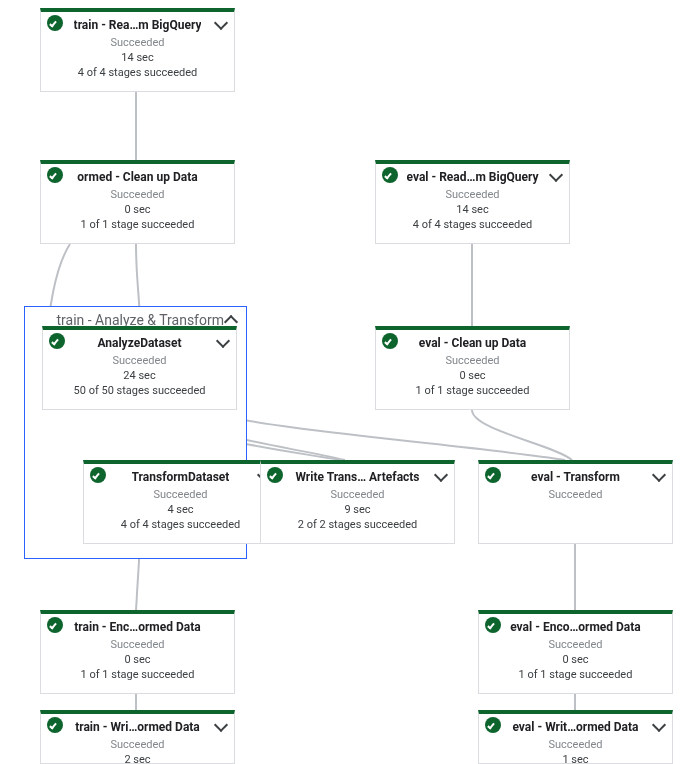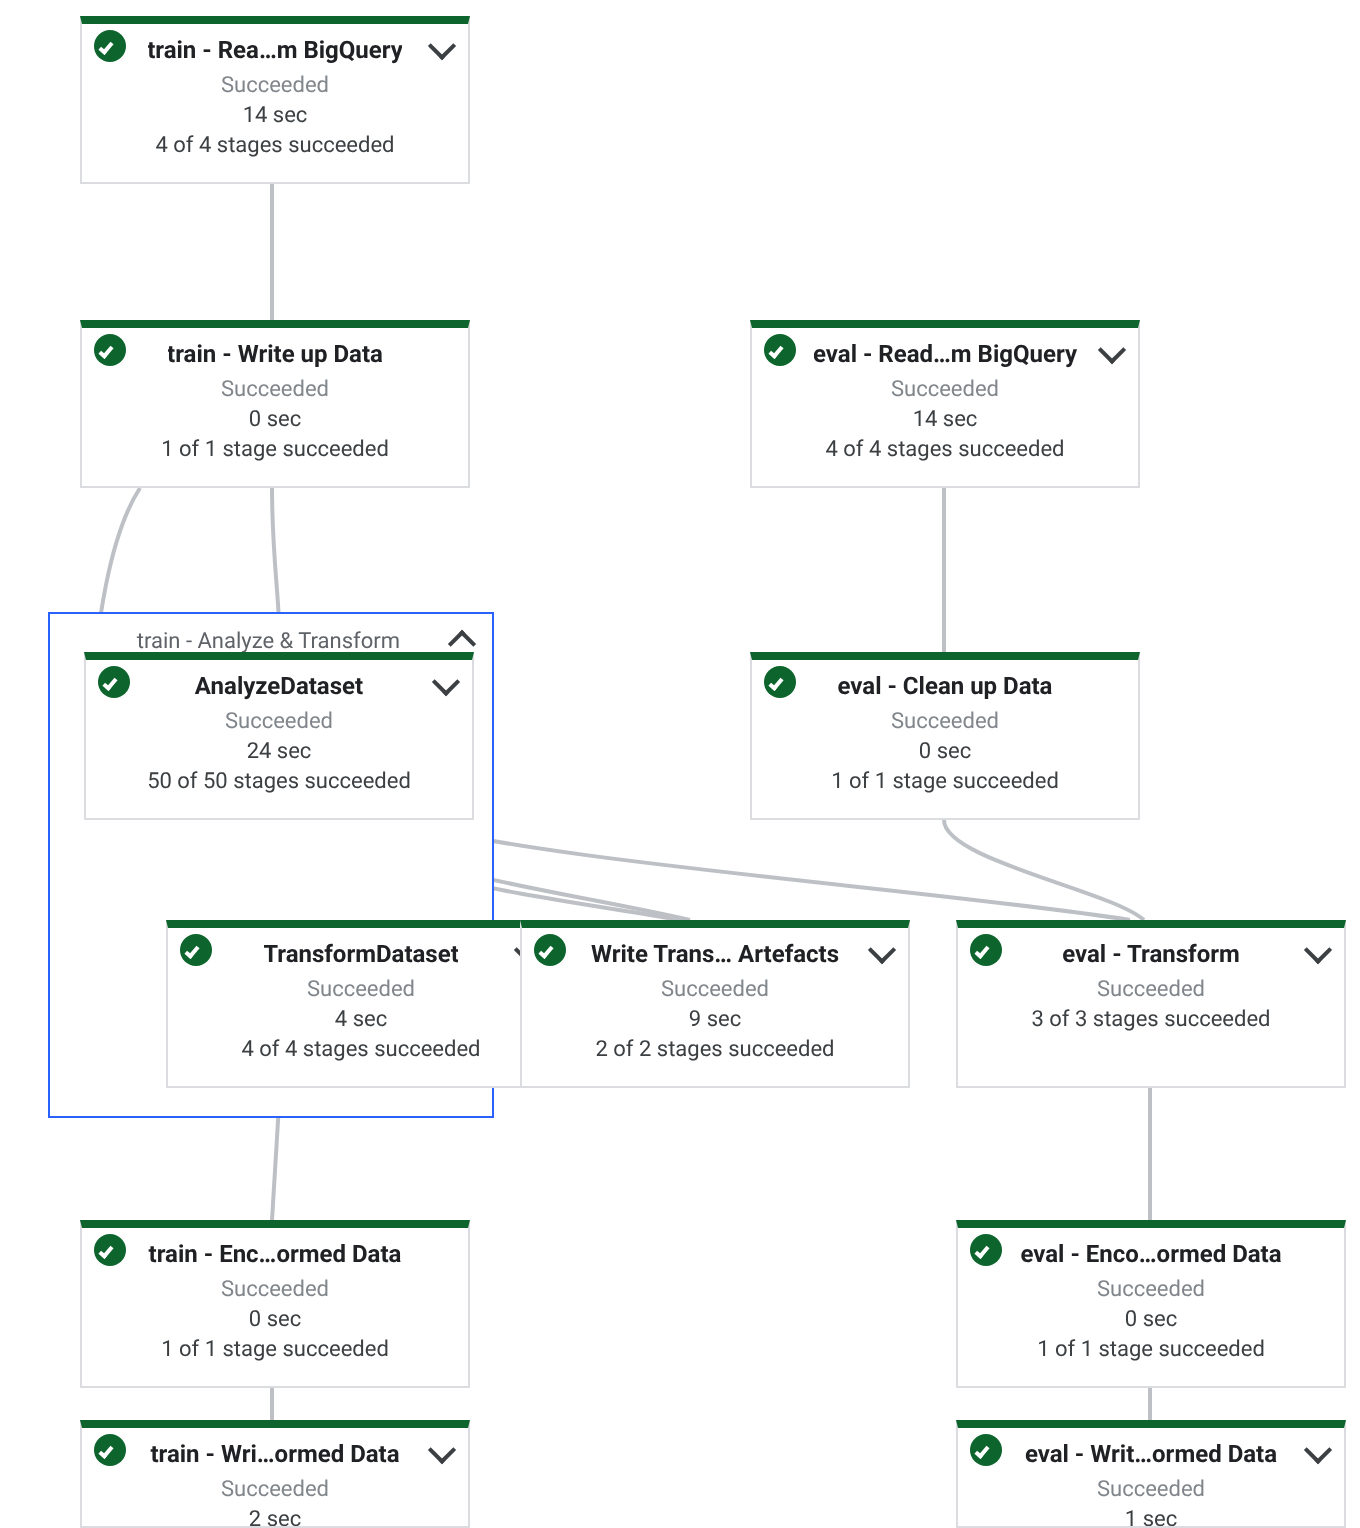--- a/index.html
+++ b/index.html
@@ -98,23 +98,23 @@
     z-index: 1;
   }
   .group .ghead {
     display: flex;
     justify-content: flex-end;
     align-items: center;
     padding: 4px 10px 0 0;
     height: 18px;
   }
   .group .gtitle {
-    font-size: 11px;
+    font-size: 14px;
     color: #5f6368;
-    margin-right: 26px;
+    margin-right: 2px;
   }
   .group .gchev {
     width: 8px; height: 8px;
     border: solid #3c4043;
     border-width: 0 2px 2px 0;
     transform: rotate(-135deg);
     margin-top: 4px;
     cursor: pointer;
   }
 </style>
@@ -168,21 +168,21 @@
   <div class="body">
     <div class="status">Succeeded</div>
     <div class="duration">14 sec</div>
     <div class="stages">4 of 4 stages succeeded</div>
   </div>
 </div>
 
 <div class="node" style="left:40px; top:160px;">
   <div class="head">
     <span class="status-icon"></span>
-    <span class="title">train - Write up Data</span>
+    <span class="title">ormed - Clean up Data</span>
   </div>
   <div class="body">
     <div class="status">Succeeded</div>
     <div class="duration">0 sec</div>
     <div class="stages">1 of 1 stage succeeded</div>
   </div>
 </div>
 
 <div class="node" style="left:375px; top:160px;">
   <div class="head">
@@ -249,21 +249,20 @@
 </div>
 
 <div class="node" style="left:478px; top:460px;">
   <div class="head">
     <span class="status-icon"></span>
     <span class="title">eval - Transform</span>
     <span class="chev"></span>
   </div>
   <div class="body">
     <div class="status">Succeeded</div>
-    <div class="stages">3 of 3 stages succeeded</div>
   </div>
 </div>
 
 <div class="node" style="left:40px; top:610px;">
   <div class="head">
     <span class="status-icon"></span>
     <span class="title">train - Enc…ormed Data</span>
   </div>
   <div class="body">
     <div class="status">Succeeded</div>

